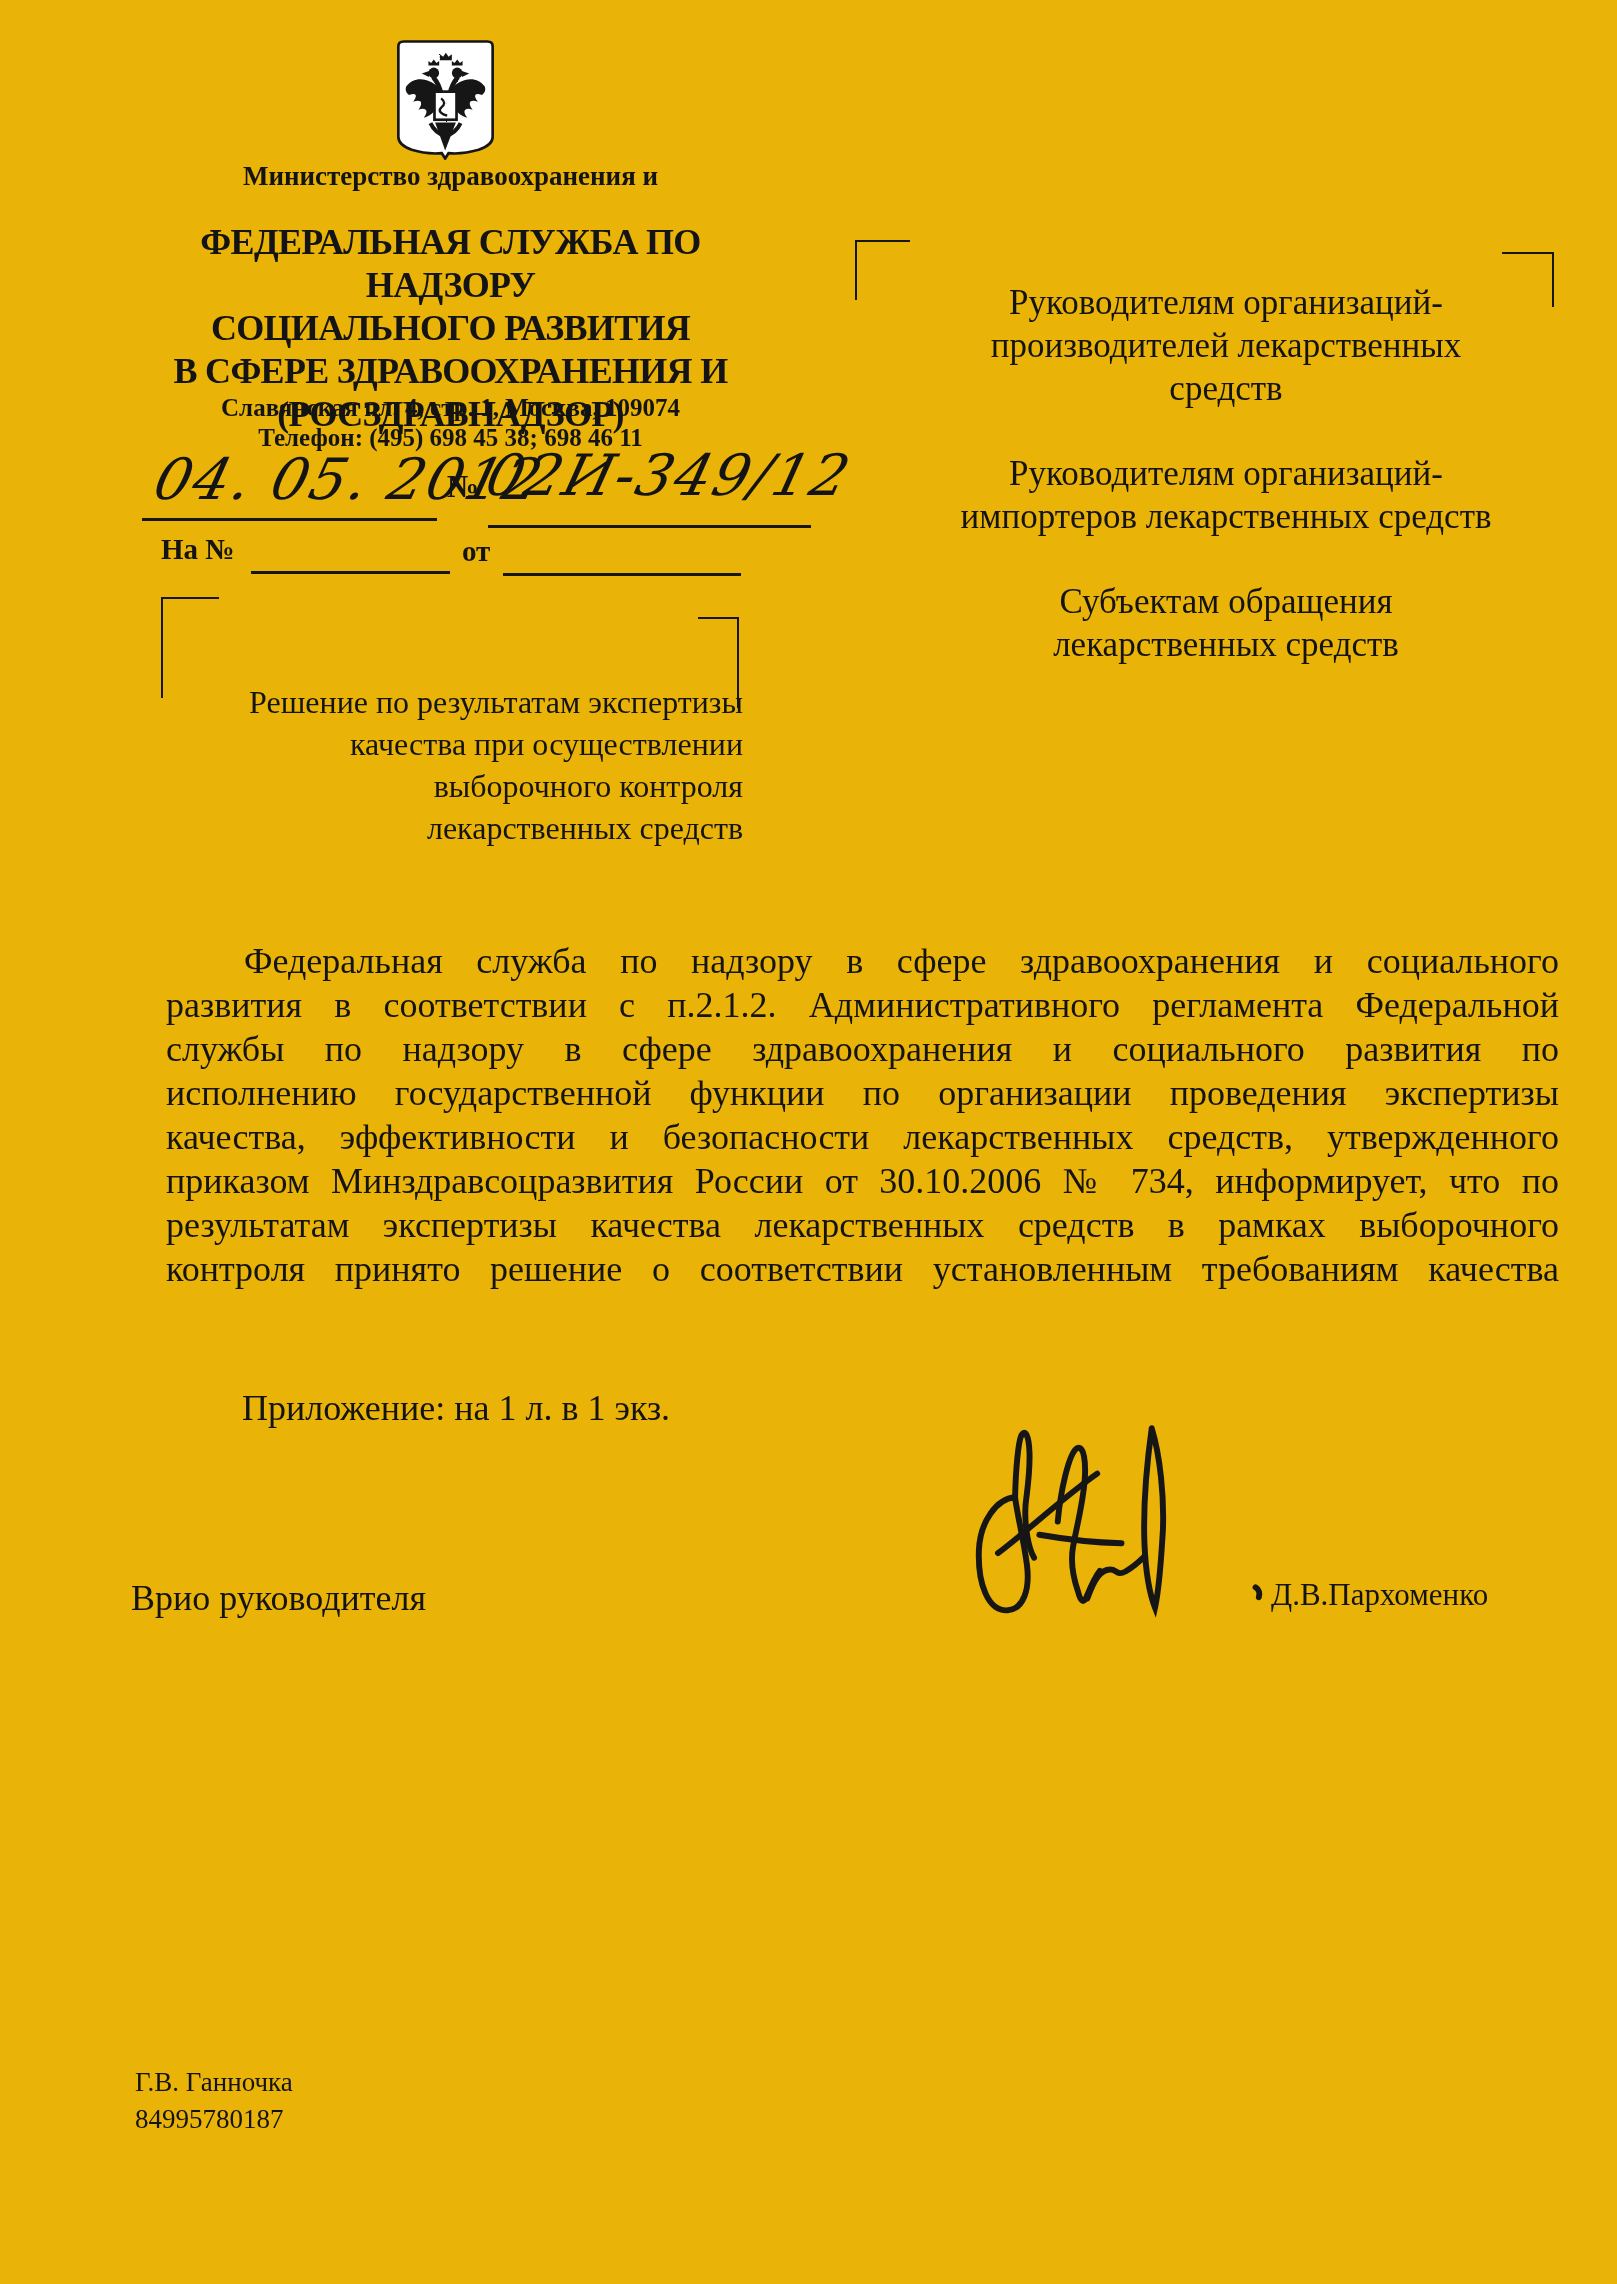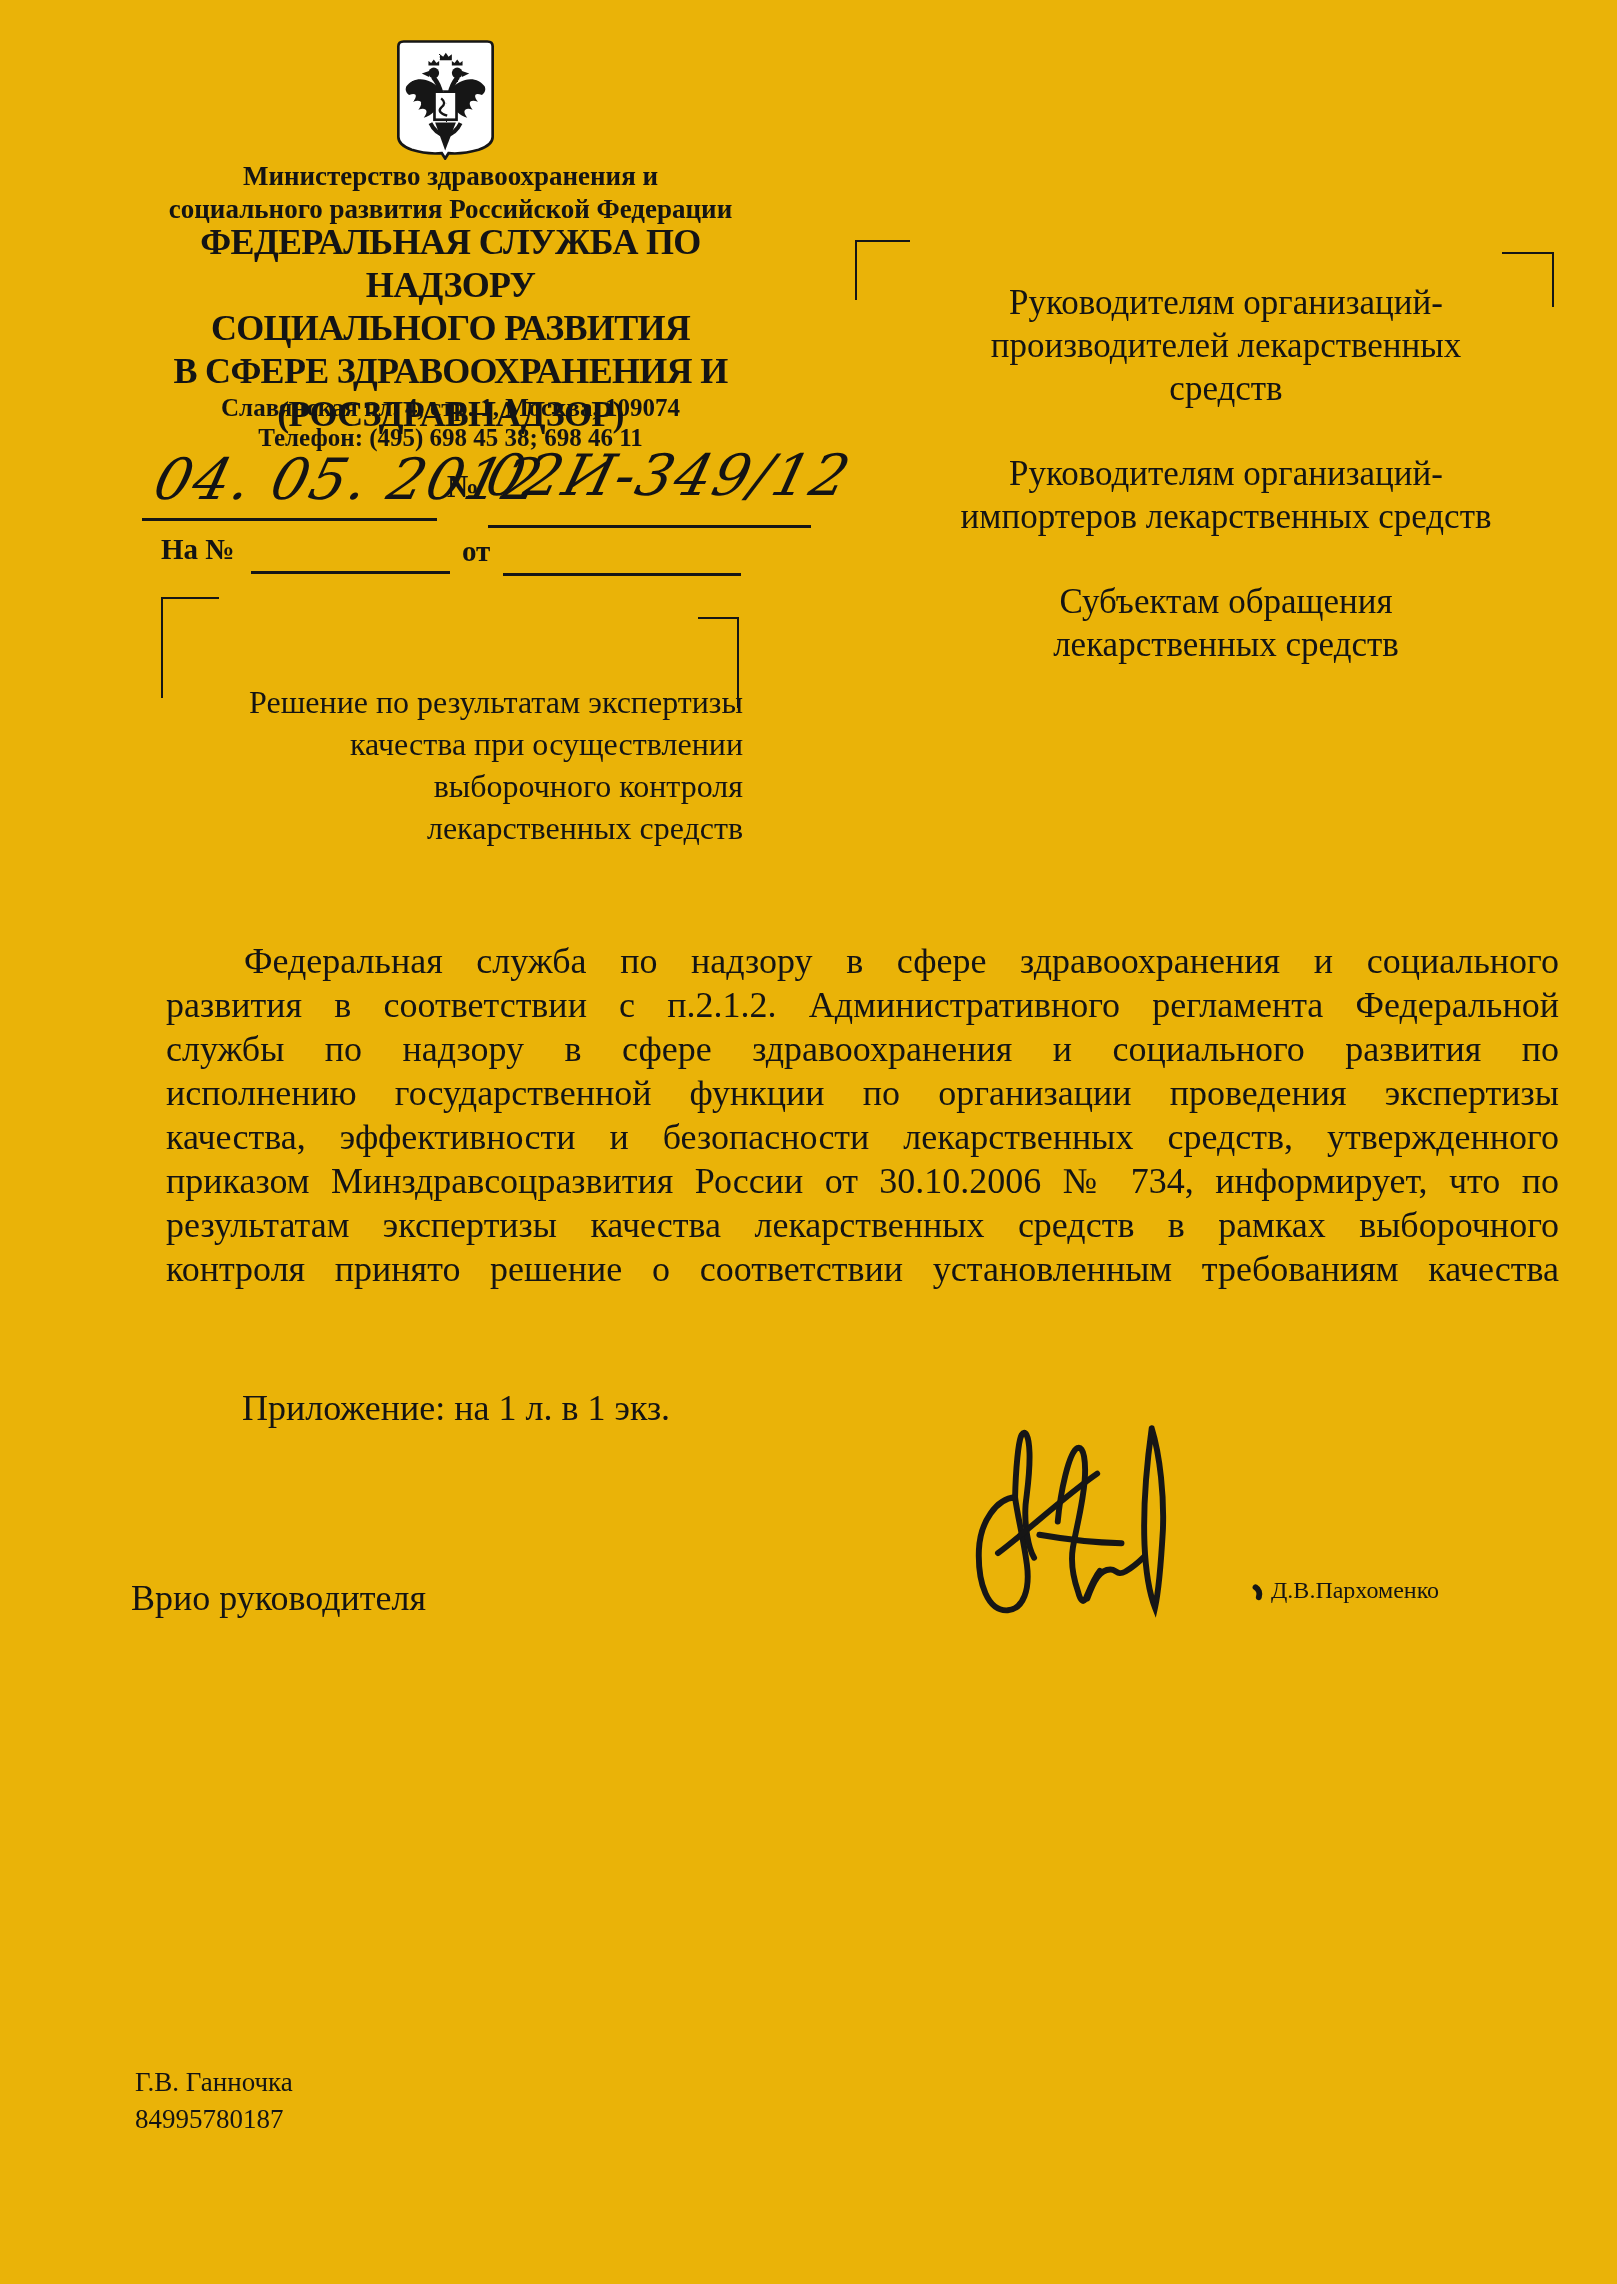--- a/index.html
+++ b/index.html
@@ -30,21 +30,21 @@
   
   .subject{left:164px;width:579px;font-size:32px;line-height:42px;text-align:right;}
   
   .body-block{left:125px;width:1393px;top:939px;font-size:36px;line-height:44px;margin-left:41px;}
   .body-line{text-align:justify;text-align-last:justify;white-space:normal;}
   .body-line.first{text-indent:78px;}
   .body-line.last{text-align-last:left;}
   .attachment{left:242px;top:1387px;font-size:36px;}
   
   .sig-title{left:131px;top:1577px;font-size:36px;}
-  .sig-name{left:1271px;top:1577px;font-size:24px;}
+  .sig-name{left:1271px;top:1577px;font-size:31px;}
   
   .footer{left:135px;top:2064px;font-size:27px;line-height:37px;}
   svg{display:block;}
 </style>
 </head>
 <body>
 
 <div class="page">
 
   <div class="abs" style="left:393px;top:38px;width:105px;height:122px;">
@@ -73,21 +73,20 @@
         <rect x="62" y="80" width="33" height="42" fill="#ffffff" stroke="#161616" stroke-width="4"></rect>
         <path d="M72,90 q9,7 0,14 q-7,7 9,12" stroke="#161616" stroke-width="3.5" fill="none"></path>
         <path d="M63,126 L78,168 L94,126 Z" fill="#161616"></path>
         <path d="M56,127 q7,15 22,19 M101,127 q-7,15 -22,19" stroke="#161616" stroke-width="6" fill="none"></path>
       </g>
     </svg>
   </div>
 
   <div class="abs lh-col ministry" style="">
     <div>Министерство здравоохранения и</div>
-    <div>социального развития Российской Федерации</div>
   </div>
 
   <div class="abs lh-col service">
     <div>ФЕДЕРАЛЬНАЯ СЛУЖБА ПО НАДЗОРУ</div>
     <div>СОЦИАЛЬНОГО РАЗВИТИЯ</div>
     <div>В СФЕРЕ ЗДРАВООХРАНЕНИЯ И</div>
     <div>(РОСЗДРАВНАДЗОР)</div>
   </div>
 
   <div class="abs lh-col contacts">

